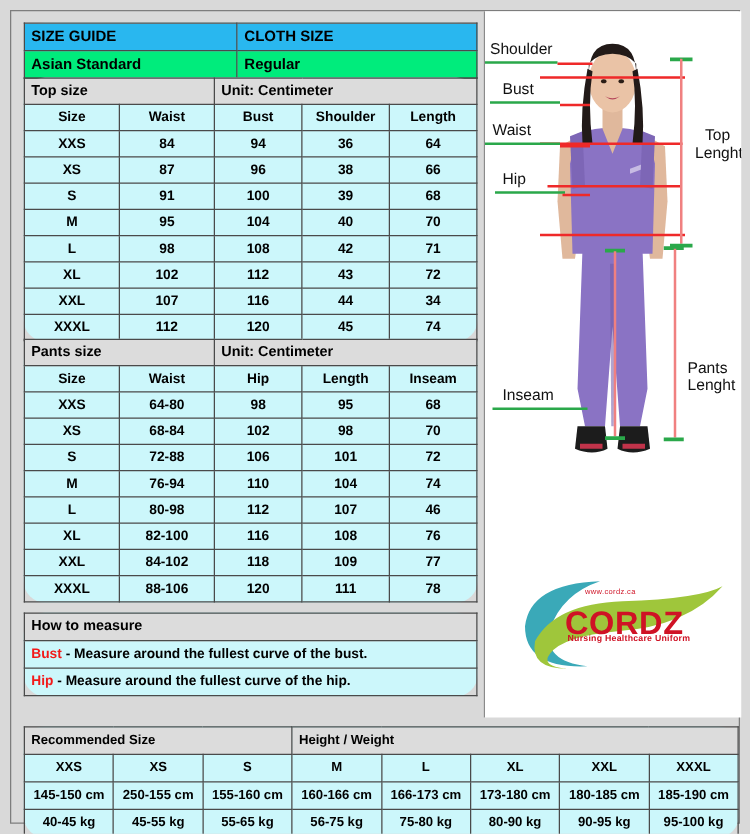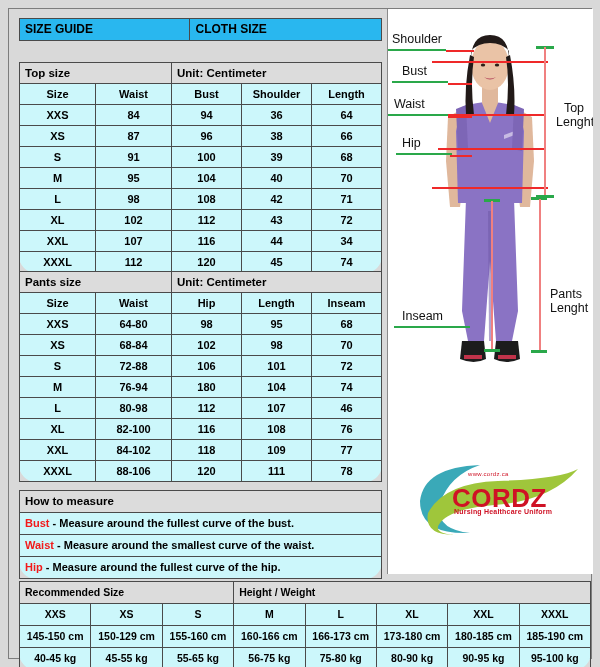--- a/index.html
+++ b/index.html
@@ -96,20 +96,24 @@
 <body>
 
 <div class="sheet">
 
   <table class="tbl" id="guide-head">
     <tbody>
         <tr>
       <td class="title-cyan" style="width:47%">SIZE GUIDE</td>
       <td class="title-cyan" style="width:53%">CLOTH SIZE</td>
     </tr>
+    <tr>
+      <td class="title-green">Asian Standard</td>
+      <td class="title-green">Regular</td>
+    </tr>
   </tbody>
     </table>
 
   <table class="tbl" id="top-table">
     <tbody>
         <tr>
       <td class="title-grey" colspan="2" style="width:42%">Top size</td>
       <td class="title-grey" colspan="3">Unit: Centimeter</td>
     </tr>
     <tr>
@@ -212,21 +216,21 @@
         <tr>
           <td class="red">S</td>
           <td>72-88</td>
           <td>106</td>
           <td>101</td>
           <td>72</td>
         </tr>
         <tr>
           <td class="red">M</td>
           <td>76-94</td>
-          <td>180</td>
+          <td>110</td>
           <td>104</td>
           <td>74</td>
         </tr>
         <tr>
           <td class="red">L</td>
           <td>80-98</td>
           <td>112</td>
           <td>107</td>
           <td>46</td>
         </tr>
@@ -256,23 +260,20 @@
 
   <table class="tbl" id="measure-table">
     <tbody>
         <tr>
       <td class="title-grey">How to measure</td>
     </tr>
     </tbody>
       <tbody id="measure-body">
         <tr>
           <td class="c-left"><span class="red">Bust</span><span> - Measure around the fullest curve of the bust.</span></td>
-        </tr>
-        <tr>
-          <td class="c-left"><span class="red">Waist</span><span> - Measure around the smallest curve of the waist.</span></td>
         </tr>
         <tr>
           <td class="c-left"><span class="red">Hip</span><span> - Measure around the fullest curve of the hip.</span></td>
         </tr>
       </tbody>
   </table>
 
   <table class="tbl" id="rec-table">
     <tbody>
         <tr>
@@ -284,21 +285,21 @@
           <td class="red" style="width: 12.5%;">XS</td>
           <td class="red" style="width: 12.5%;">S</td>
           <td class="red" style="width: 12.5%;">M</td>
           <td class="red" style="width: 12.5%;">L</td>
           <td class="red" style="width: 12.5%;">XL</td>
           <td class="red" style="width: 12.5%;">XXL</td>
           <td class="red" style="width: 12.5%;">XXXL</td>
         </tr>
     <tr id="rec-heights">
           <td style="width: 12.5%;">145-150 cm</td>
-          <td style="width: 12.5%;">150-129 cm</td>
+          <td style="width: 12.5%;">250-155 cm</td>
           <td style="width: 12.5%;">155-160 cm</td>
           <td style="width: 12.5%;">160-166 cm</td>
           <td style="width: 12.5%;">166-173 cm</td>
           <td style="width: 12.5%;">173-180 cm</td>
           <td style="width: 12.5%;">180-185 cm</td>
           <td style="width: 12.5%;">185-190 cm</td>
         </tr>
     <tr id="rec-weights">
           <td style="width: 12.5%;">40-45 kg</td>
           <td style="width: 12.5%;">45-55 kg</td>

